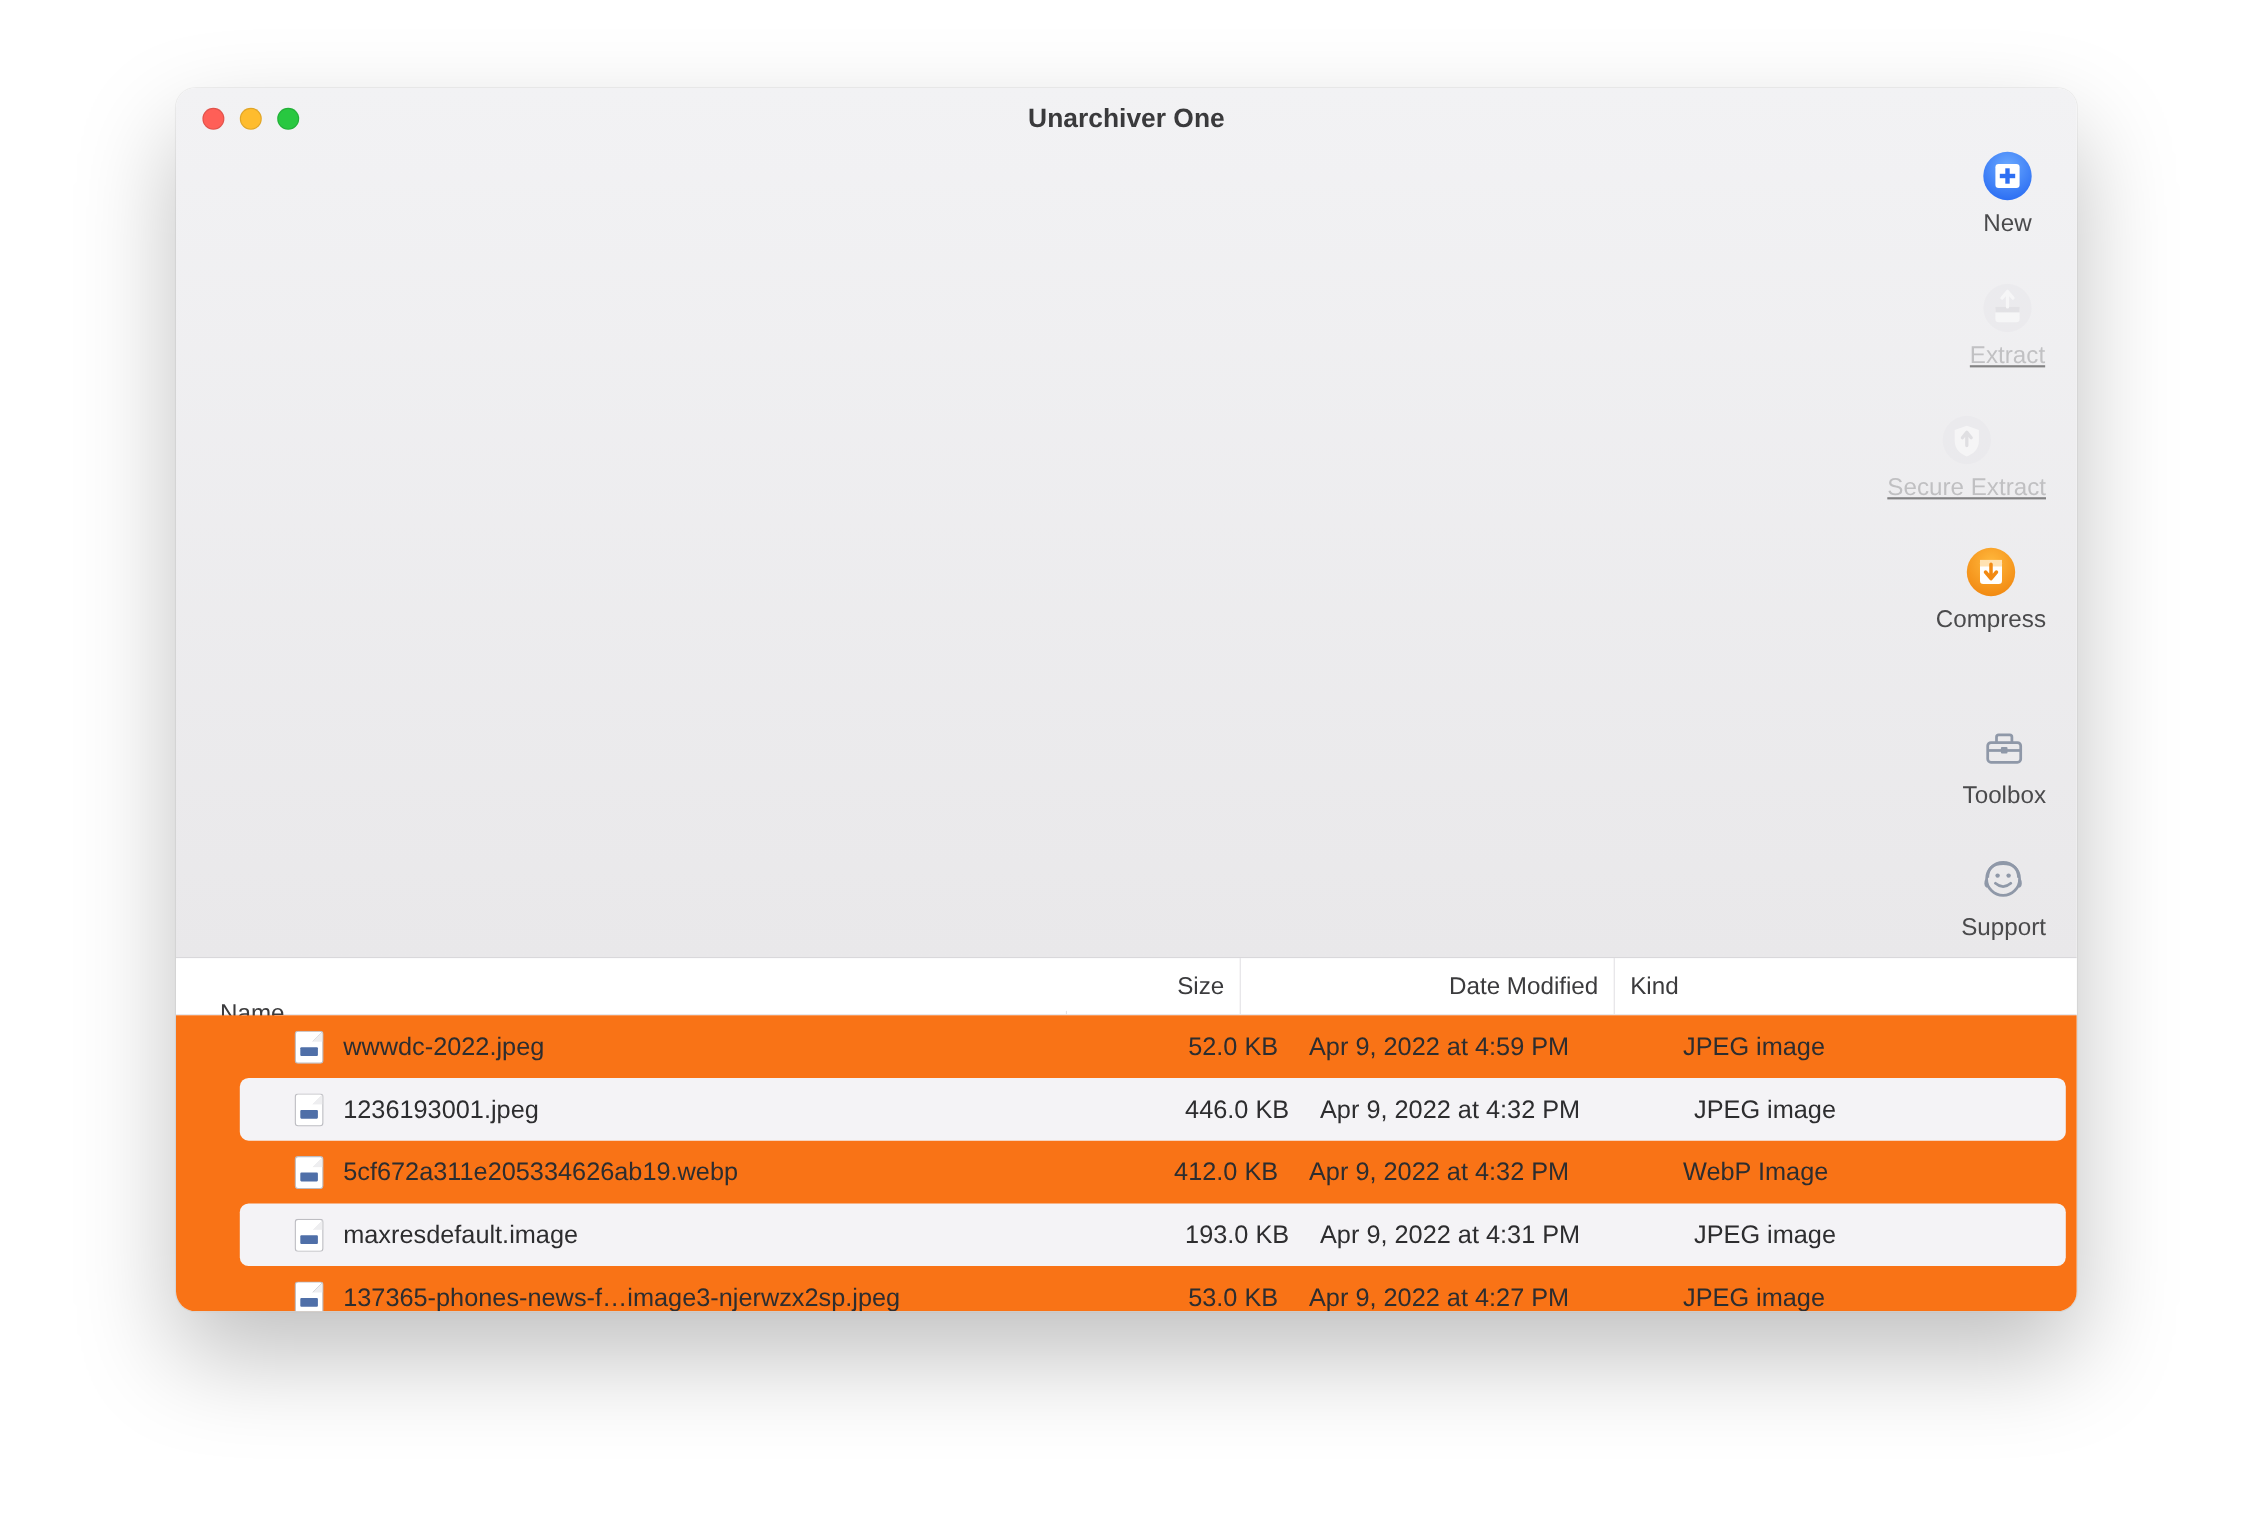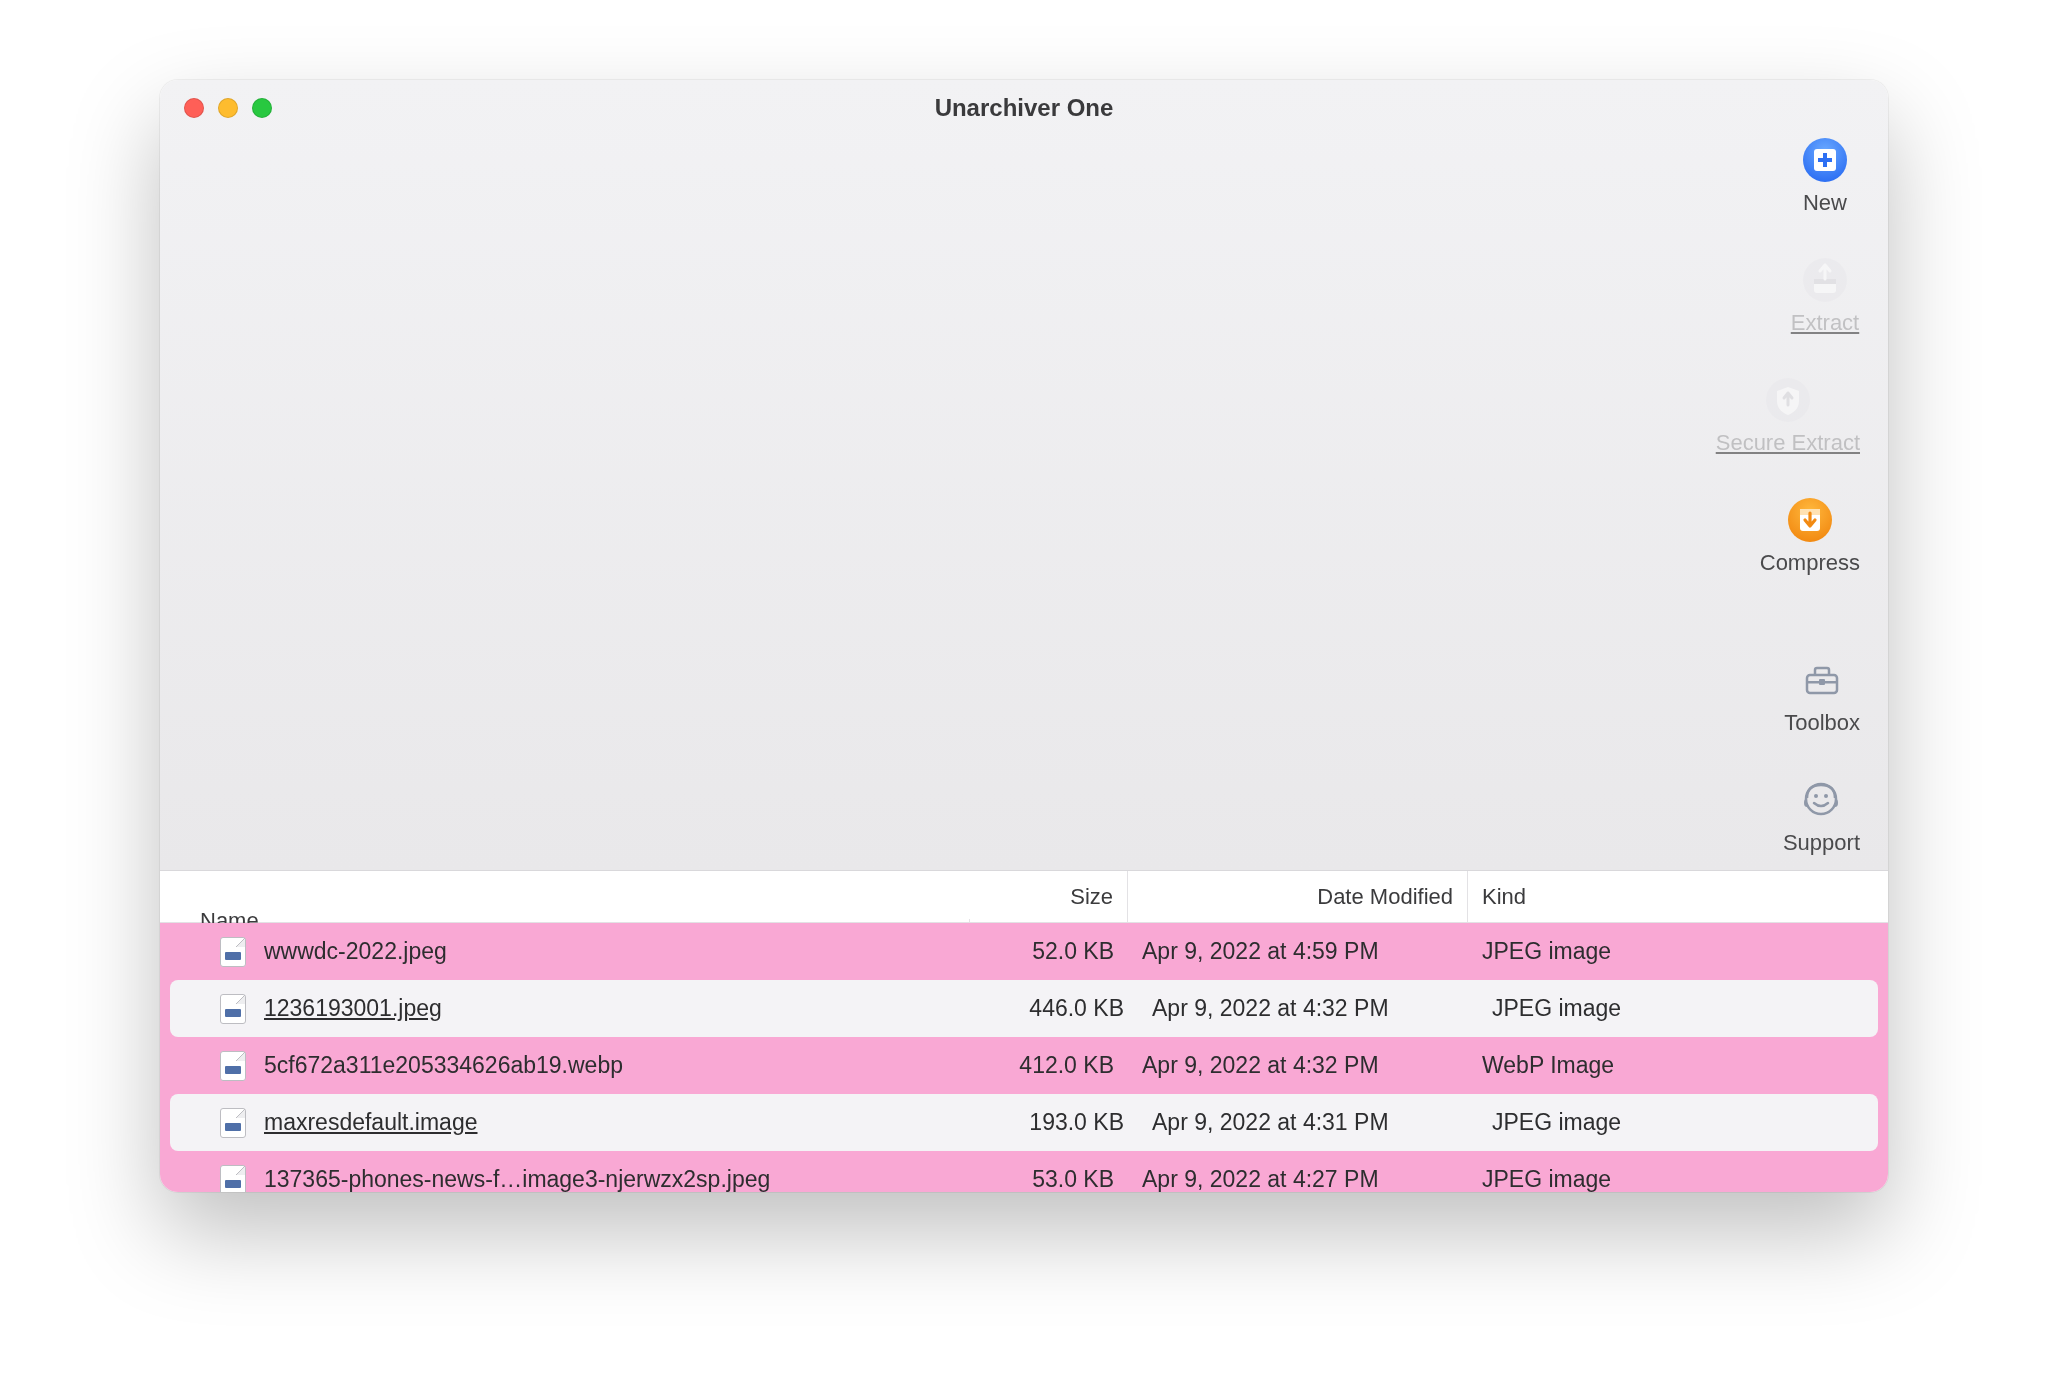--- a/index.html
+++ b/index.html
@@ -99,34 +99,34 @@
     display: flex;
     align-items: center;
     padding: 0 14px;
     border-right: 1px solid #e3e2e5;
   }
   .columns .col:last-child { border-right: none; }
   .col.name { flex: 0 0 810px; padding-left: 40px; margin-top: 48px; }
   .col.size { flex: 0 0 158px; justify-content: flex-end; }
   .col.date { flex: 0 0 340px; justify-content: flex-end; }
   .col.kind { flex: 1; }
-  .rows { flex: 1; overflow: hidden; background: #f9a8d4; }
+  .rows { flex: 1; overflow: hidden; background: #f97316; padding-left: 48px; }
   .row {
     display: flex;
     align-items: center;
     height: 57px;
     font-size: 23px;
     color: #2d2d2f;
   }
   .row.alt { background: #f4f3f6; border-radius: 8px; margin: 0 10px; }
   .row.empty { color: transparent; }
   .row.gap { height: 58px; background: transparent; }
   .cell { padding: 0 14px; }
   .cell.name { flex: 0 0 810px; display: flex; align-items: center; gap: 18px; padding-left: 60px; white-space: nowrap; overflow: hidden; text-overflow: ellipsis; }
-  .row.alt .cell.name { padding-left: 50px; text-decoration: underline; }
+  .row.alt .cell.name { padding-left: 50px; }
   .cell.size { flex: 0 0 158px; text-align: right; }
   .cell.date { flex: 0 0 340px; }
   .cell.kind { flex: 1; }
   .fileicon {
     width: 26px; height: 30px;
     background: #ffffff;
     border: 1px solid #bdbdc2;
     border-radius: 3px;
     position: relative;
     flex: none;

